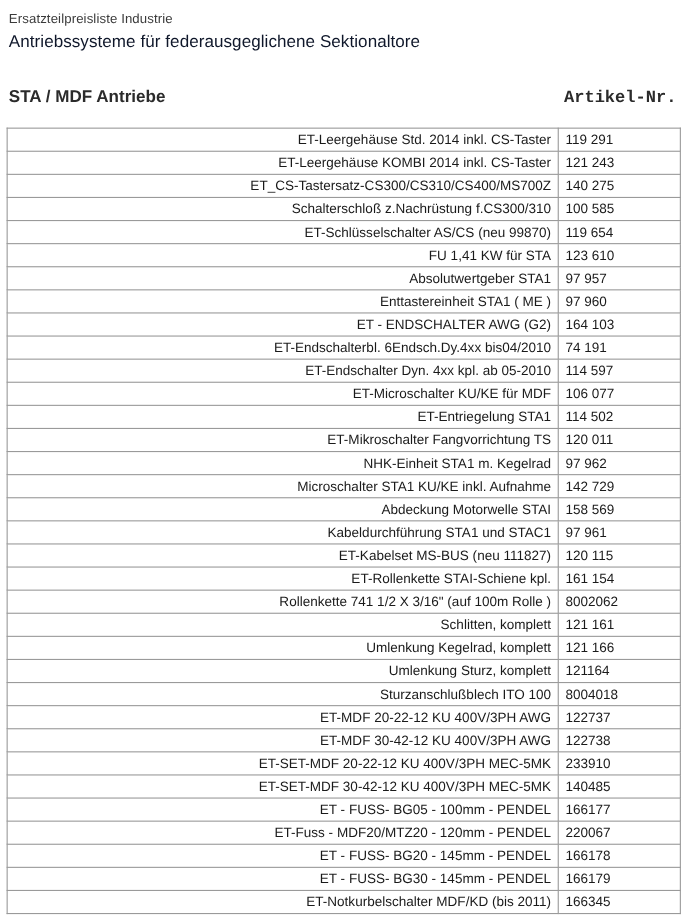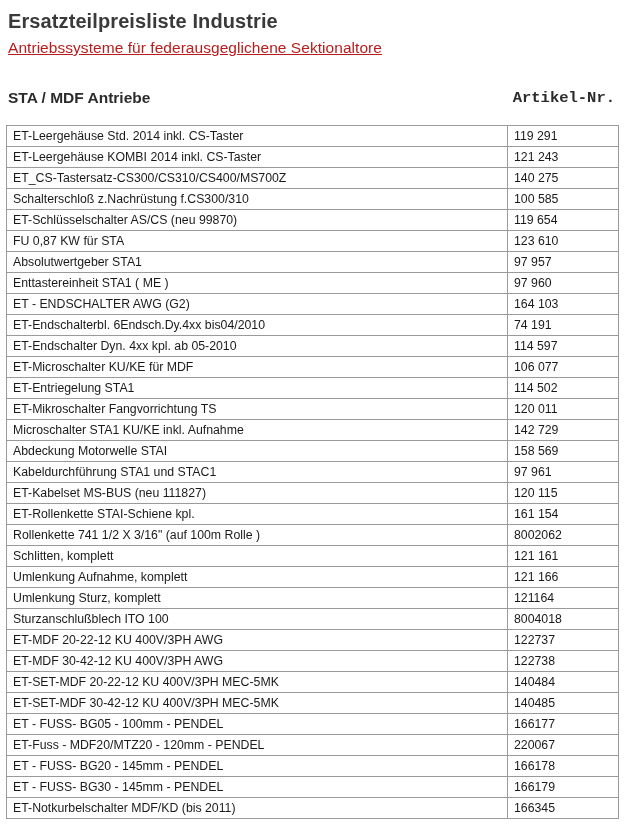--- a/index.html
+++ b/index.html
@@ -15,33 +15,32 @@
     overflow: hidden;
   }
   .page {
     position: relative;
     width: 625px;
     height: 838px;
     box-sizing: border-box;
     padding: 0 6px;
   }
   .doc-title {
-    font-size: 20px;
-    font-weight: bold;
+    font-size: 12px;
+    font-weight: normal;
     color: #3a3a3a;
     margin: 10px 0 0 2px;
     letter-spacing: 0.1px;
   }
   .doc-subtitle {
     font-size: 15.5px;
     font-weight: normal;
-    color: #b91c1c;
+    color: #0f172a;
     margin: 6px 0 0 2px;
     letter-spacing: 0.05px;
-    text-decoration: underline;
   }
   .section-head {
     display: flex;
     justify-content: space-between;
     align-items: flex-start;
     margin: 32px 2px 0 2px;
     font-size: 15.5px;
     font-weight: bold;
     color: #2b2b2b;
   }
@@ -58,21 +57,21 @@
     table-layout: fixed;
   }
   table.parts td {
     border: 1px solid #9a9a9a;
     padding: 2px 6px 3px 6px;
     height: 15px;
     white-space: nowrap;
     overflow: hidden;
   }
   table.parts td.name {
-    text-align: left;
+    text-align: right;
   }
   table.parts td.num {
     width: 96px;
     text-align: left;
     padding-right: 8px;
   }
 </style>
 </head>
 <body>
 
@@ -103,21 +102,21 @@
         </tr>
         <tr>
           <td class="name">Schalterschloß z.Nachrüstung f.CS300/310</td>
           <td class="num">100 585</td>
         </tr>
         <tr>
           <td class="name">ET-Schlüsselschalter AS/CS (neu 99870)</td>
           <td class="num">119 654</td>
         </tr>
         <tr>
-          <td class="name">FU 0,87 KW für STA</td>
+          <td class="name">FU 1,41 KW für STA</td>
           <td class="num">123 610</td>
         </tr>
         <tr>
           <td class="name">Absolutwertgeber STA1</td>
           <td class="num">97 957</td>
         </tr>
         <tr>
           <td class="name">Enttastereinheit STA1 ( ME )</td>
           <td class="num">97 960</td>
         </tr>
@@ -139,20 +138,24 @@
         </tr>
         <tr>
           <td class="name">ET-Entriegelung STA1</td>
           <td class="num">114 502</td>
         </tr>
         <tr>
           <td class="name">ET-Mikroschalter Fangvorrichtung TS</td>
           <td class="num">120 011</td>
         </tr>
         <tr>
+          <td class="name">NHK-Einheit STA1 m. Kegelrad</td>
+          <td class="num">97 962</td>
+        </tr>
+        <tr>
           <td class="name">Microschalter STA1 KU/KE inkl. Aufnahme</td>
           <td class="num">142 729</td>
         </tr>
         <tr>
           <td class="name">Abdeckung Motorwelle STAI</td>
           <td class="num">158 569</td>
         </tr>
         <tr>
           <td class="name">Kabeldurchführung STA1 und STAC1</td>
           <td class="num">97 961</td>
@@ -167,42 +170,42 @@
         </tr>
         <tr>
           <td class="name">Rollenkette 741 1/2 X 3/16" (auf 100m Rolle )</td>
           <td class="num">8002062</td>
         </tr>
         <tr>
           <td class="name">Schlitten, komplett</td>
           <td class="num">121 161</td>
         </tr>
         <tr>
-          <td class="name">Umlenkung Aufnahme, komplett</td>
+          <td class="name">Umlenkung Kegelrad, komplett</td>
           <td class="num">121 166</td>
         </tr>
         <tr>
           <td class="name">Umlenkung Sturz, komplett</td>
           <td class="num">121164</td>
         </tr>
         <tr>
           <td class="name">Sturzanschlußblech ITO 100</td>
           <td class="num">8004018</td>
         </tr>
         <tr>
           <td class="name">ET-MDF 20-22-12 KU 400V/3PH AWG</td>
           <td class="num">122737</td>
         </tr>
         <tr>
           <td class="name">ET-MDF 30-42-12 KU 400V/3PH AWG</td>
           <td class="num">122738</td>
         </tr>
         <tr>
           <td class="name">ET-SET-MDF 20-22-12 KU 400V/3PH MEC-5MK</td>
-          <td class="num">140484</td>
+          <td class="num">233910</td>
         </tr>
         <tr>
           <td class="name">ET-SET-MDF 30-42-12 KU 400V/3PH MEC-5MK</td>
           <td class="num">140485</td>
         </tr>
         <tr>
           <td class="name">ET - FUSS- BG05 - 100mm - PENDEL</td>
           <td class="num">166177</td>
         </tr>
         <tr>

